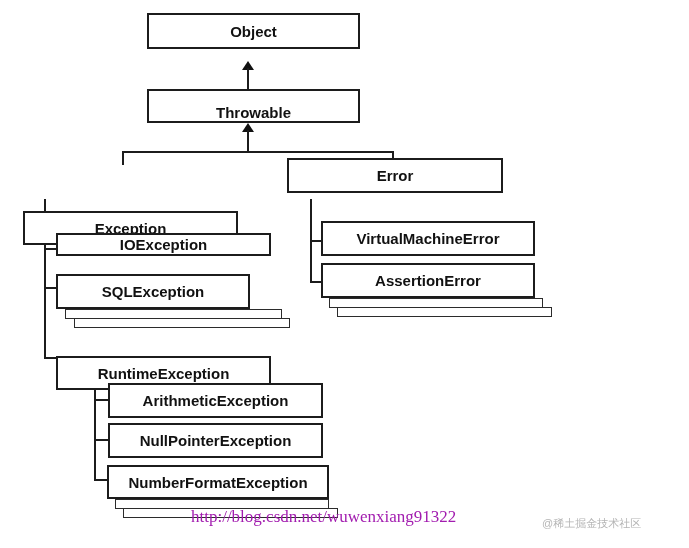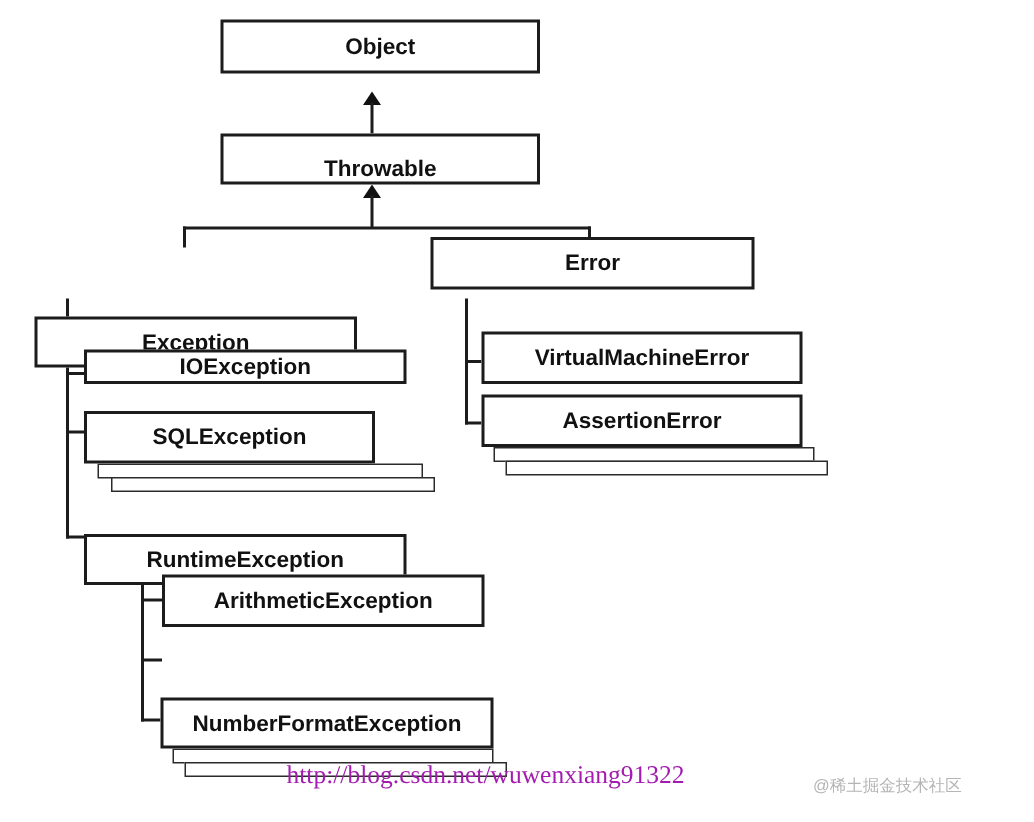--- a/index.html
+++ b/index.html
@@ -126,20 +126,23 @@
   </div>
   <div class="box" style="left:321px;top:263px;width:214px;height:35px;">
     <span>AssertionError</span>
   </div>
   <div class="shadow-box" style="left:329px;top:298px;width:214px;height:10px;"></div>
   <div class="shadow-box" style="left:337px;top:307px;width:215px;height:10px;"></div>
 
   <div class="box" style="left:108px;top:383px;width:215px;height:35px;">
     <span>ArithmeticException</span>
   </div>
+  <div class="box" style="left:108px;top:423px;width:215px;height:35px;">
+    <span>NullPointerException</span>
+  </div>
   <div class="box" style="left:107px;top:465px;width:222px;height:34px;">
     <span>NumberFormatException</span>
   </div>
   <div class="shadow-box" style="left:115px;top:499px;width:214px;height:10px;"></div>
   <div class="shadow-box" style="left:123px;top:508px;width:215px;height:10px;"></div>
 
   <div class="wm-url">http://blog.csdn.net/wuwenxiang91322</div>
   <div class="wm-site">@稀土掘金技术社区</div>
 
 </div>

